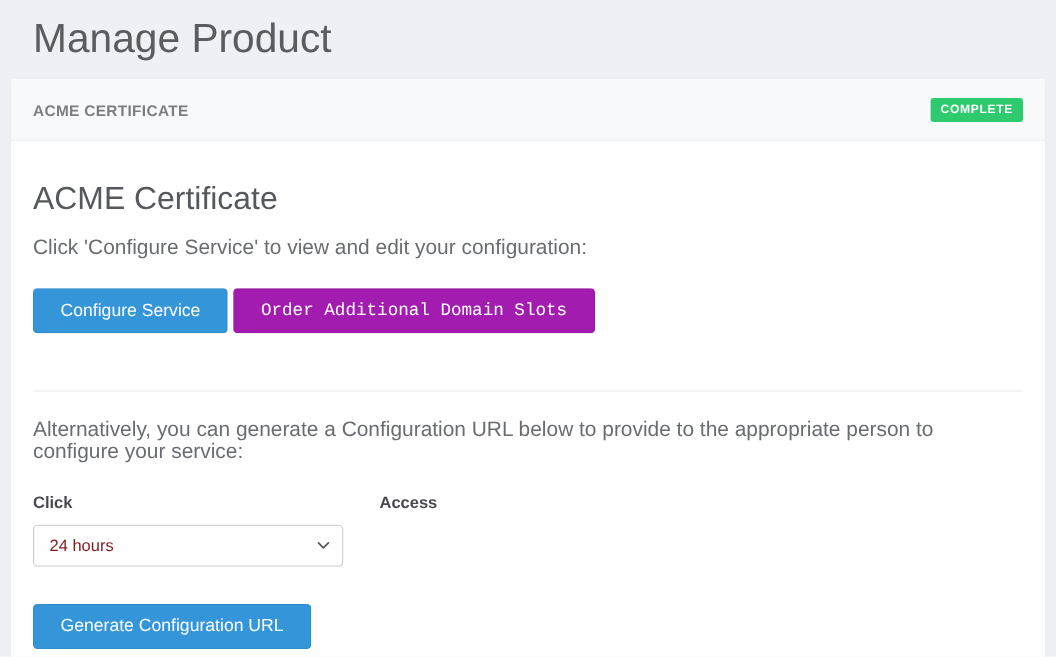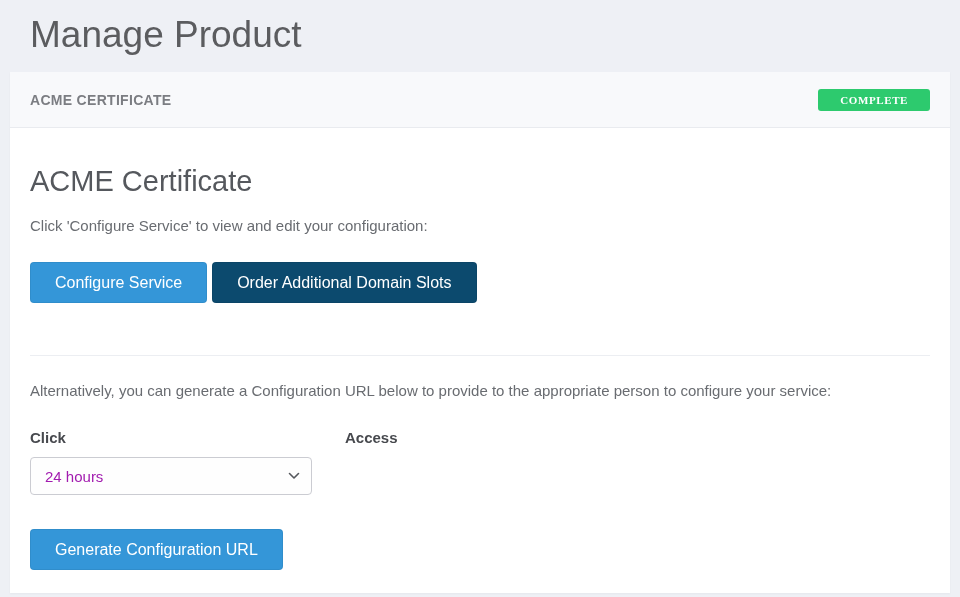--- a/index.html
+++ b/index.html
@@ -40,37 +40,36 @@
     letter-spacing: 0.3px;
     color: #7b7d82;
   }
   .badge-complete {
     display: inline-block;
     background: #2dca6e;
     color: #ffffff;
     font-size: 11px;
     font-weight: bold;
     letter-spacing: 0.6px;
-    padding: 5px 22px;
+    padding: 5px 9px;
     border-radius: 3px;
-    font-family: Liberation Serif, serif;
   }
   .card-body {
     padding: 28px 20px 23px 20px;
   }
   .product-name {
     margin: 6px 0 0 0;
     font-size: 29px;
     line-height: 38px;
     font-weight: 400;
     color: #55585d;
   }
   .body-text {
     margin: 16px 0 0 0;
-    font-size: 15px;
+    font-size: 19px;
     line-height: 20px;
     color: #696c71;
   }
   .btn-row {
     display: flex;
     gap: 5px;
     margin-top: 26px;
   }
   .btn {
     display: inline-block;
@@ -78,21 +77,21 @@
     border-radius: 4px;
     color: #ffffff;
     font-family: "Liberation Sans", "DejaVu Sans", sans-serif;
     font-size: 16px;
     line-height: 21px;
     padding: 9px 24px;
     cursor: pointer;
     white-space: nowrap;
   }
   .btn-primary { background: #3496d8; }
-  .btn-info    { background: #0c4a6e; }
+  .btn-info    { background: #a21caf; font-family: Liberation Mono, monospace; }
   .divider {
     border: none;
     border-top: 1px solid #eceef2;
     margin: 52px 0 0 0;
   }
   .alt-text { margin-top: 25px; }
   .form-row {
     display: flex;
     margin-top: 28px;
   }
@@ -104,21 +103,21 @@
     color: #47494e;
     margin-bottom: 11px;
   }
   .select-wrap { position: relative; width: 100%; }
   .select-wrap select {
     width: 100%;
     height: 38px;
     padding: 0 34px 0 14px;
     font-family: "Liberation Sans", "DejaVu Sans", sans-serif;
     font-size: 15px;
-    color: #a21caf;
+    color: #7f1d1d;
     background: #fefefe;
     border: 1px solid #cbccd2;
     border-radius: 4px;
     appearance: none;
     -webkit-appearance: none;
     -moz-appearance: none;
     outline: none;
   }
   .chevron {
     position: absolute;

